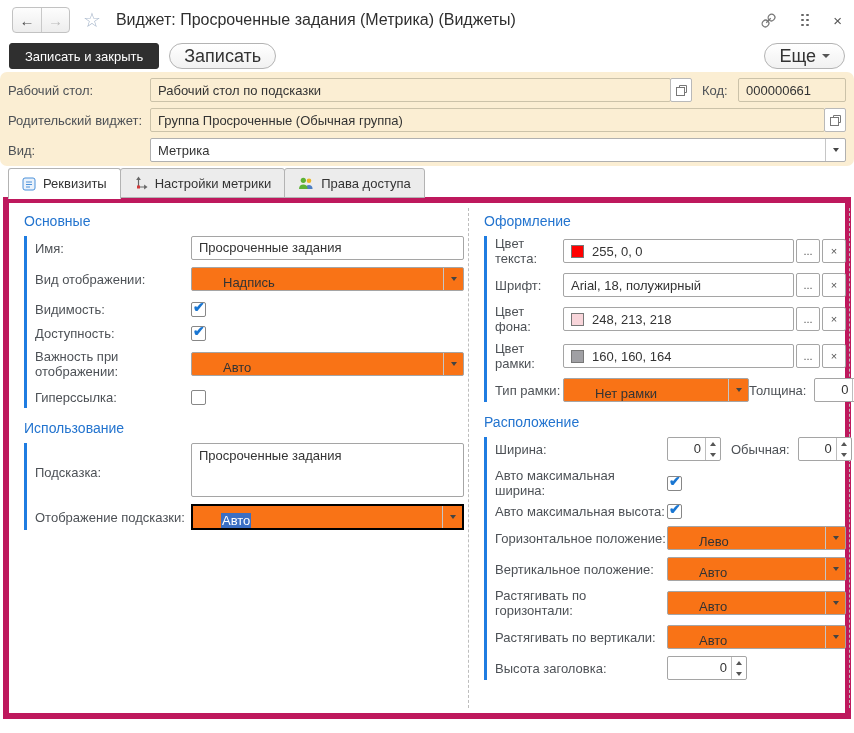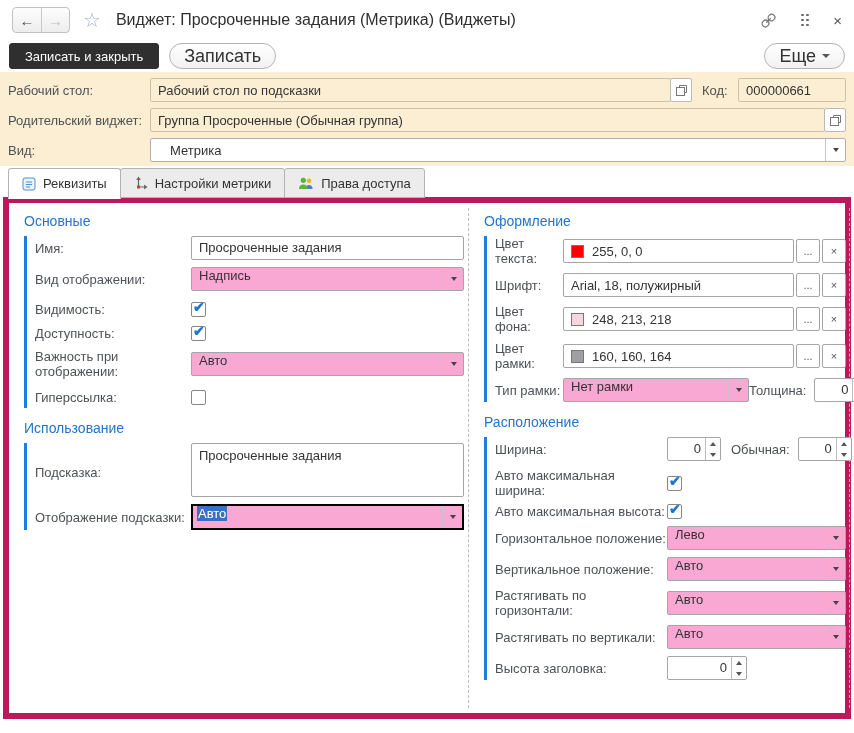--- a/index.html
+++ b/index.html
@@ -37,21 +37,21 @@
   
   .headerpanel { position:absolute; top:72px; left:0; right:0; height:94px; background:#fbeed3; padding:6px 8px 0 8px; }
   .hrow { display:flex; align-items:center; height:24px; margin-bottom:6px; }
   .hlbl { width:142px; flex-shrink:0; color:#4d5156; }
   .hfield { display:flex; align-items:center; height:24px; background:#fbeed3; border:1px solid #cbc2a9; border-radius:2px; padding:0 7px; color:#333; }
   .hfield.grow { flex:1; }
   .openbtn { width:22px; height:24px; background:#fff; border:1px solid #b9b9b9; border-radius:2px; margin-left:-1px; display:flex; align-items:center; justify-content:center; cursor:pointer; flex-shrink:0; }
   .codelbl { margin-left:10px; width:36px; color:#4d5156; flex-shrink:0; }
   .codefield { width:108px; flex-shrink:0; }
   .hcombo { flex:1; display:flex; align-items:center; height:24px; background:#fff; border:1px solid #b0b0b0; border-radius:2px; }
-  .hcombo .val { flex:1; padding:0 19px; }
+  .hcombo .val { flex:1; padding:0 7px; }
   .combo-arrow-btn { width:20px; align-self:stretch; border-left:1px solid #c6c6c6; display:flex; align-items:center; justify-content:center; cursor:pointer; }
   .arrow-sm { width:0; height:0; border-left:3.5px solid transparent; border-right:3.5px solid transparent; border-top:4px solid #444; }
 
   
   .tabs { position:absolute; top:168px; left:8px; display:flex; z-index:3; }
   .tab { height:30px; padding:0 13px; display:flex; align-items:center; gap:7px; border:1px solid #b3b3b3; background:#ececec; border-radius:3px 3px 0 0; margin-right:-1px; color:#333; cursor:pointer; }
   .tab.active { background:#fff; border-bottom:1px solid #fff; height:31px; position:relative; z-index:4; }
 
   
   .groupbox { position:absolute; top:197px; left:3px; width:848px; height:522px; border:6px solid #be185d; background:#fff; }
@@ -66,21 +66,21 @@
   .fblock { margin-left:10px; border-left:3px solid #1f7ce1; padding-left:8px; }
 
   .row { display:flex; align-items:center; min-height:24px; margin-bottom:7px; }
   .row.cbrow { min-height:22px; margin-bottom:2px; }
   .row.top { align-items:center; }
   .lblL { width:156px; flex-shrink:0; color:#4d5156; }
   .lblR { width:68px; flex-shrink:0; color:#4d5156; }
   .lblP { width:172px; flex-shrink:0; color:#4d5156; }
 
   .input { flex:1; height:24px; background:#fff; border:1px solid #a5a5a5; border-radius:2px; padding:3px 7px 0 7px; }
-  .combo { flex:1; height:24px; background:#f9a8d4; border:1px solid #a5a5a5; border-radius:2px; display:flex; align-items:flex-start; }
+  .combo { flex:1; height:24px; background:#f97316; border:1px solid #a5a5a5; border-radius:2px; display:flex; align-items:flex-end;padding-left:24px; }
   .combo .val { flex:1; padding:0 7px; white-space:nowrap; overflow:hidden; }
   .textarea { flex:1; height:54px; background:#fff; border:1px solid #a5a5a5; border-radius:2px; padding:4px 7px; }
   .combo.focused { border:2px solid #000; border-radius:0; height:26px; }
   .combo.focused .val { padding:0 4px; }
   .sel-text { background:#3b6fc4; color:#fff; padding:0 1px; }
 
   .checkbox { width:15px; height:15px; background:#fff; border:1px solid #878787; border-radius:2px; position:relative; display:inline-block; cursor:pointer; flex-shrink:0; }
   .checkbox.checked::after { content:"✔"; position:absolute; left:1px; top:-4px; color:#1976d2; font-size:14px; font-weight:bold; }
 
   .colorfield { flex:1; height:24px; background:#fff; border:1px solid #a5a5a5; border-radius:2px; display:flex; align-items:center; gap:8px; padding:0 7px; }
@@ -133,21 +133,21 @@
 
 <div class="toolbar">
   <button class="btn-dark">Записать и закрыть</button>
   <button class="btn-light">Записать</button>
   <button class="btn-light btn-more">
     <span>Еще</span>
     <span class="caret-down"></span>
   </button>
 </div>
 
-<div class="headerpanel" style="background-color: rgb(251, 238, 211);">
+<div class="headerpanel" style="background-color: rgb(251, 238, 211); border-radius: 7px;">
   <div class="hrow">
     <div class="hlbl">Рабочий стол:</div>
     <div class="hfield grow">Рабочий стол по подсказки</div>
     <div class="openbtn">
       <svg width="13" height="13" viewBox="0 0 13 13">
           <rect x="1.5" y="3.5" width="8" height="8" fill="#fff" stroke="#777"></rect>
           <path d="M4.5 3.5v-2h7v7h-2" fill="none" stroke="#777"></path>
         </svg>
     </div>
     <div class="codelbl">Код:</div>

